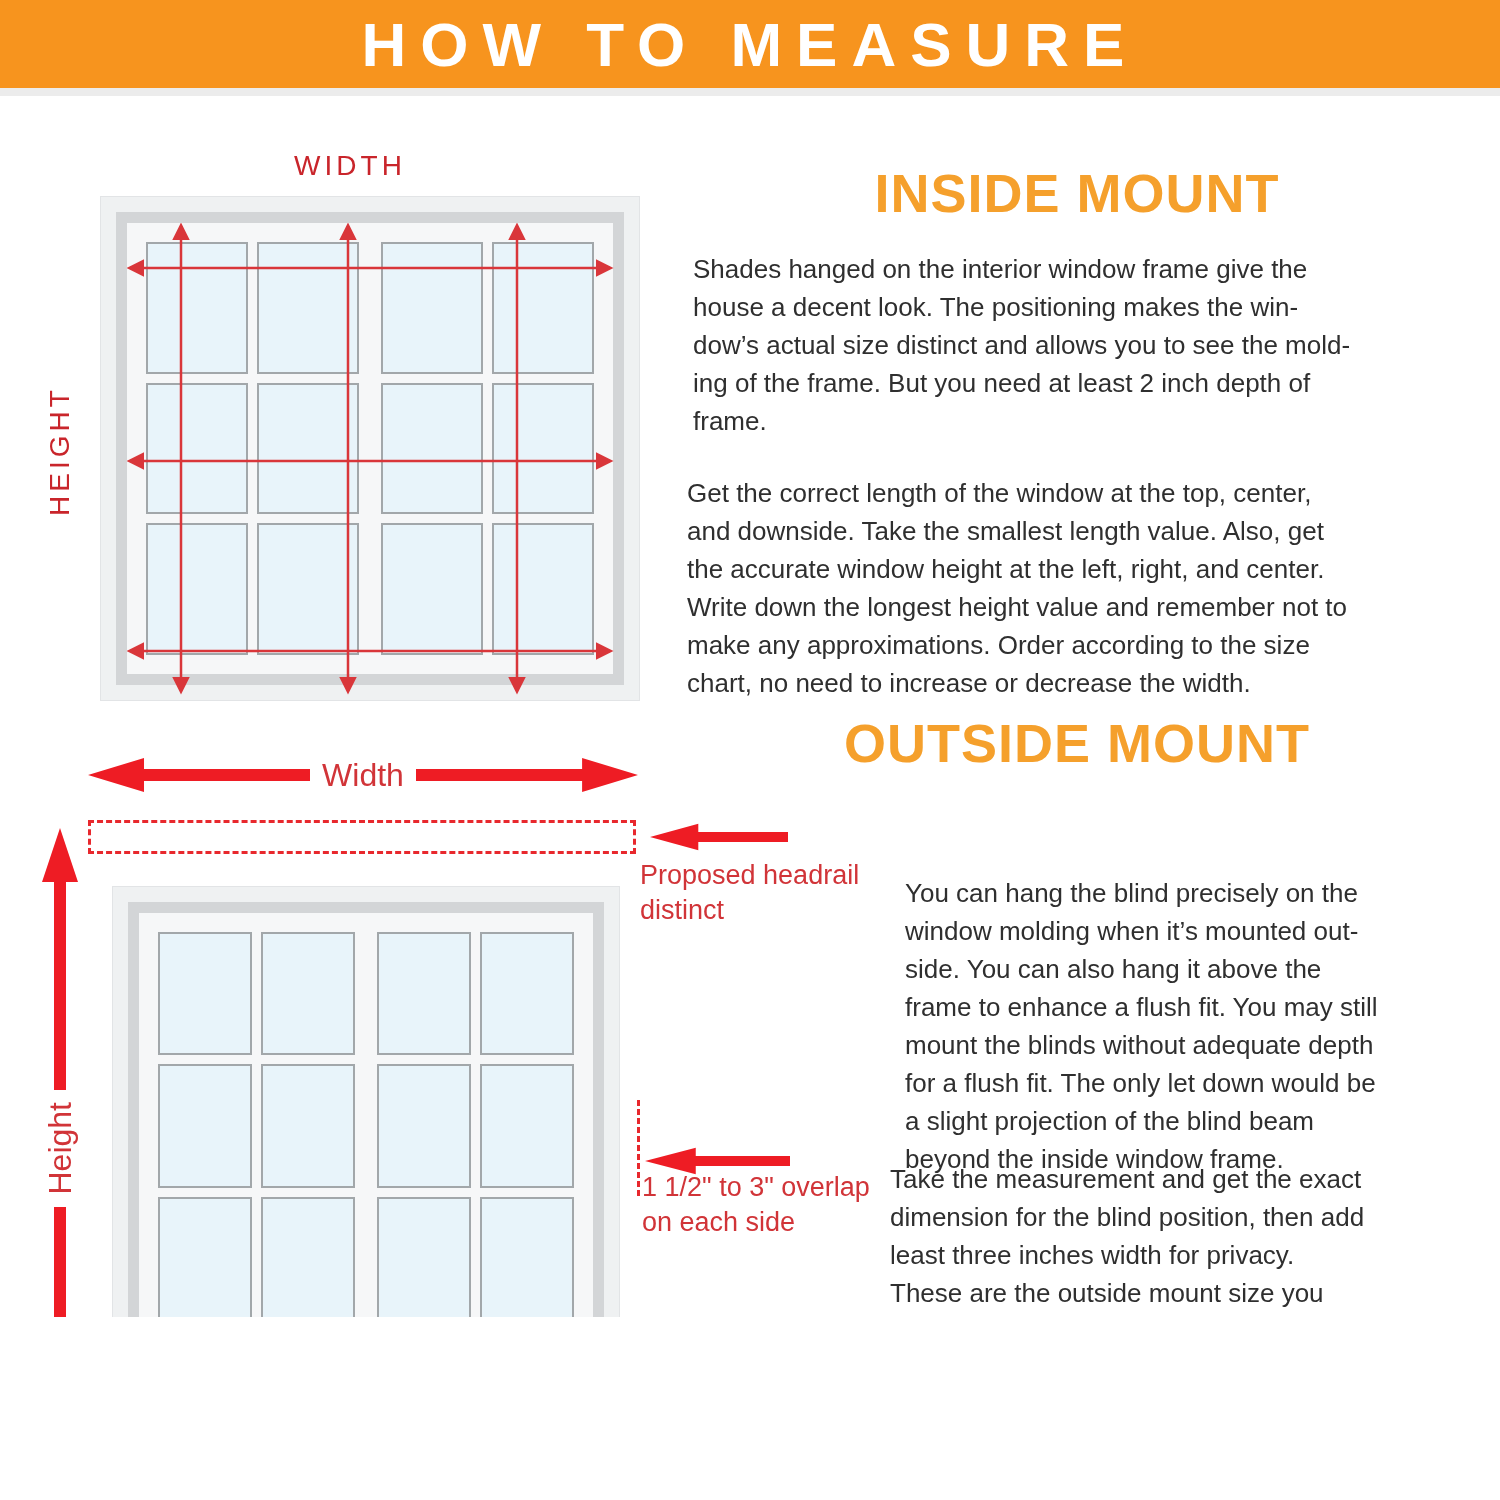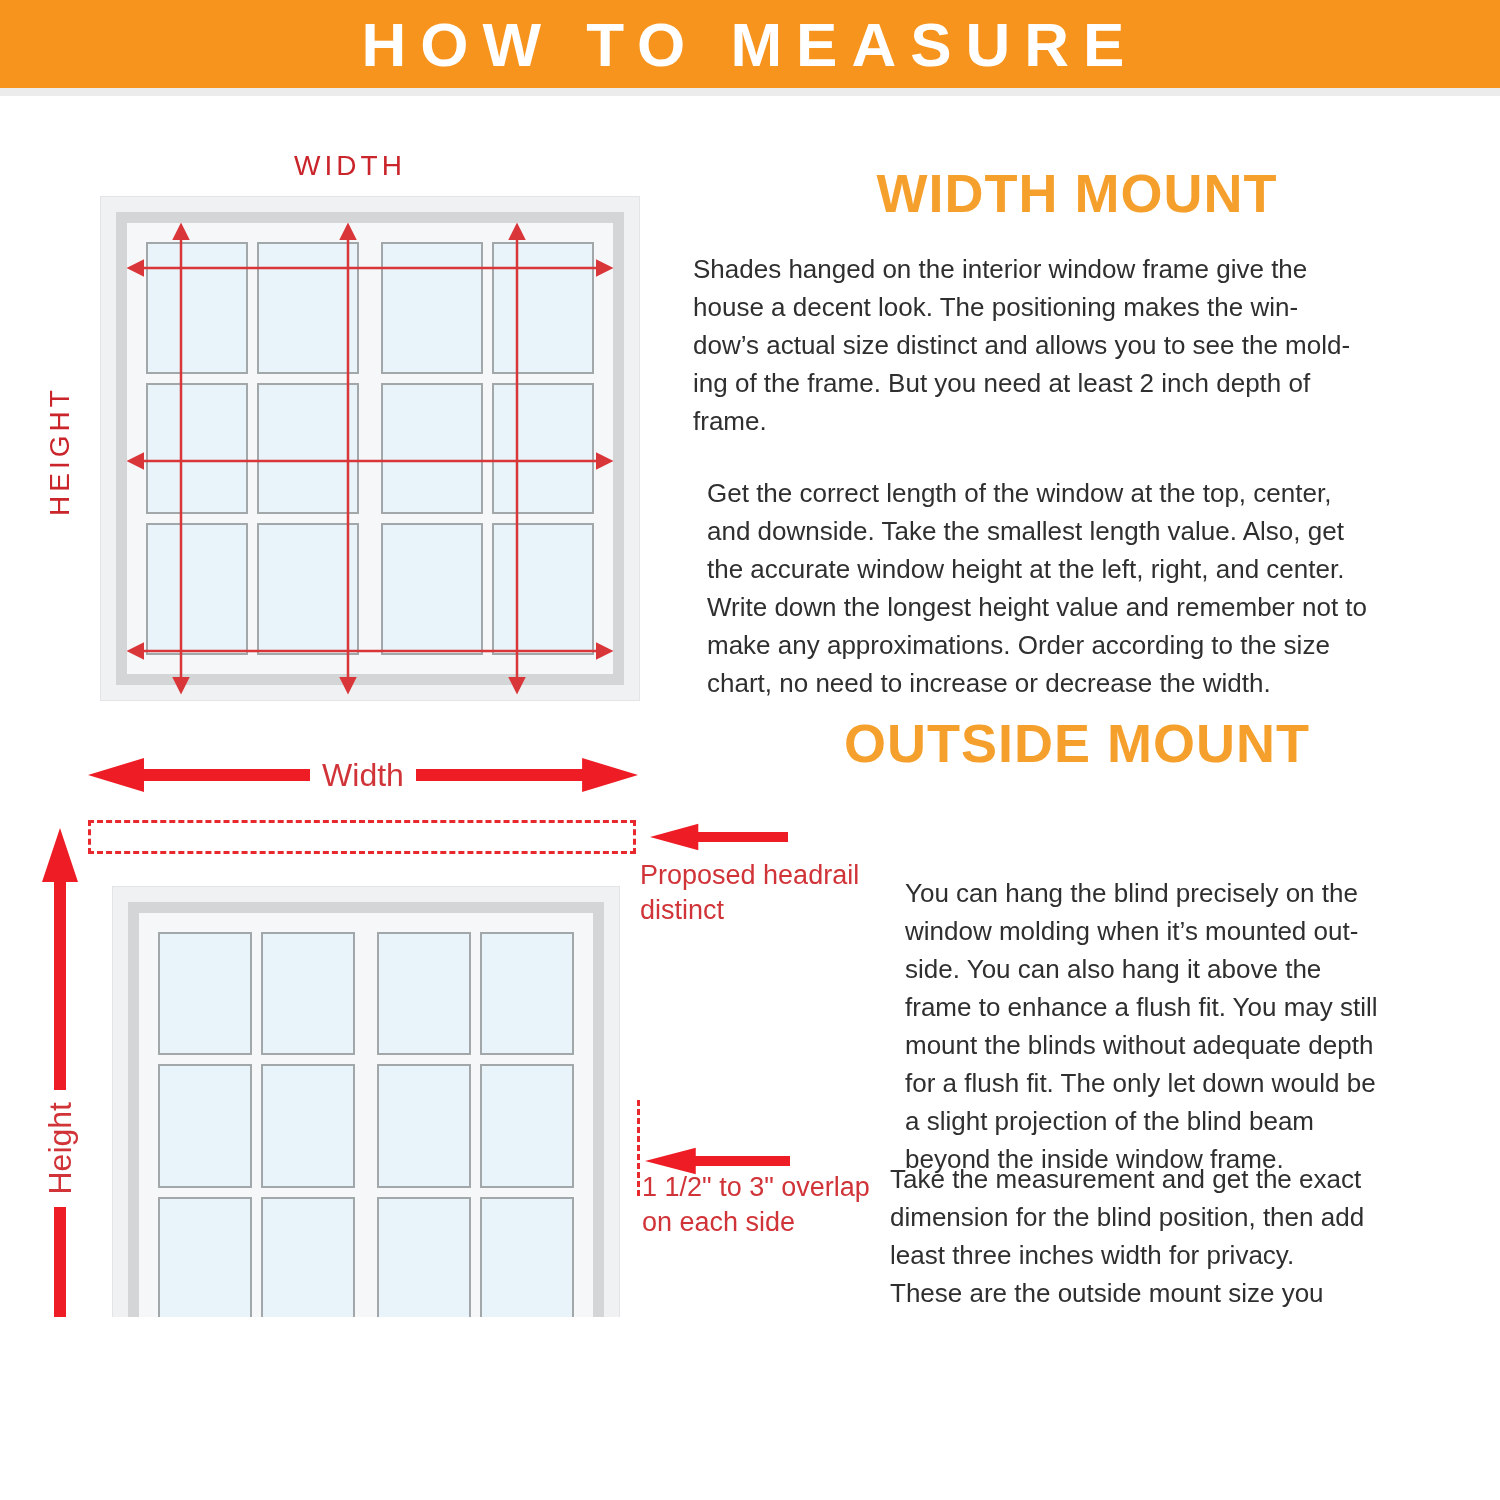--- a/index.html
+++ b/index.html
@@ -95,27 +95,27 @@
     <g stroke="#d9363a" stroke-width="2.5">
       <line x1="30" y1="72" x2="510" y2="72" marker-start="url(#ah)" marker-end="url(#ah)"></line>
       <line x1="30" y1="265" x2="510" y2="265" marker-start="url(#ah)" marker-end="url(#ah)"></line>
       <line x1="30" y1="455" x2="510" y2="455" marker-start="url(#ah)" marker-end="url(#ah)"></line>
       <line x1="81" y1="30" x2="81" y2="495" marker-start="url(#ah)" marker-end="url(#ah)"></line>
       <line x1="248" y1="30" x2="248" y2="495" marker-start="url(#ah)" marker-end="url(#ah)"></line>
       <line x1="417" y1="30" x2="417" y2="495" marker-start="url(#ah)" marker-end="url(#ah)"></line>
     </g>
   </svg>
 
-  <h2 class="mount-heading" style="top:162px">WIDTH MOUNT</h2>
+  <h2 class="mount-heading" style="top:162px">INSIDE MOUNT</h2>
   <p class="para" style="left:693px;top:250px;width:762px">Shades hanged on the interior window frame give the
 house a decent look. The positioning makes the win-
 dow’s actual size distinct and allows you to see the mold-
 ing of the frame. But you need at least 2 inch depth of
 frame.</p>
-  <p class="para" style="left:707px;top:474px;width:770px">Get the correct length of the window at the top, center,
+  <p class="para" style="left:687px;top:474px;width:770px">Get the correct length of the window at the top, center,
 and downside. Take the smallest length value. Also, get
 the accurate window height at the left, right, and center.
 Write down the longest height value and remember not to
 make any approximations. Order according to the size
 chart, no need to increase or decrease the width.</p>
 
   <h2 class="mount-heading" style="top:712px">OUTSIDE MOUNT</h2>
   <p class="para" style="left:905px;top:874px;width:575px">You can hang the blind precisely on the
 window molding when it’s mounted out-
 side. You can also hang it above the

